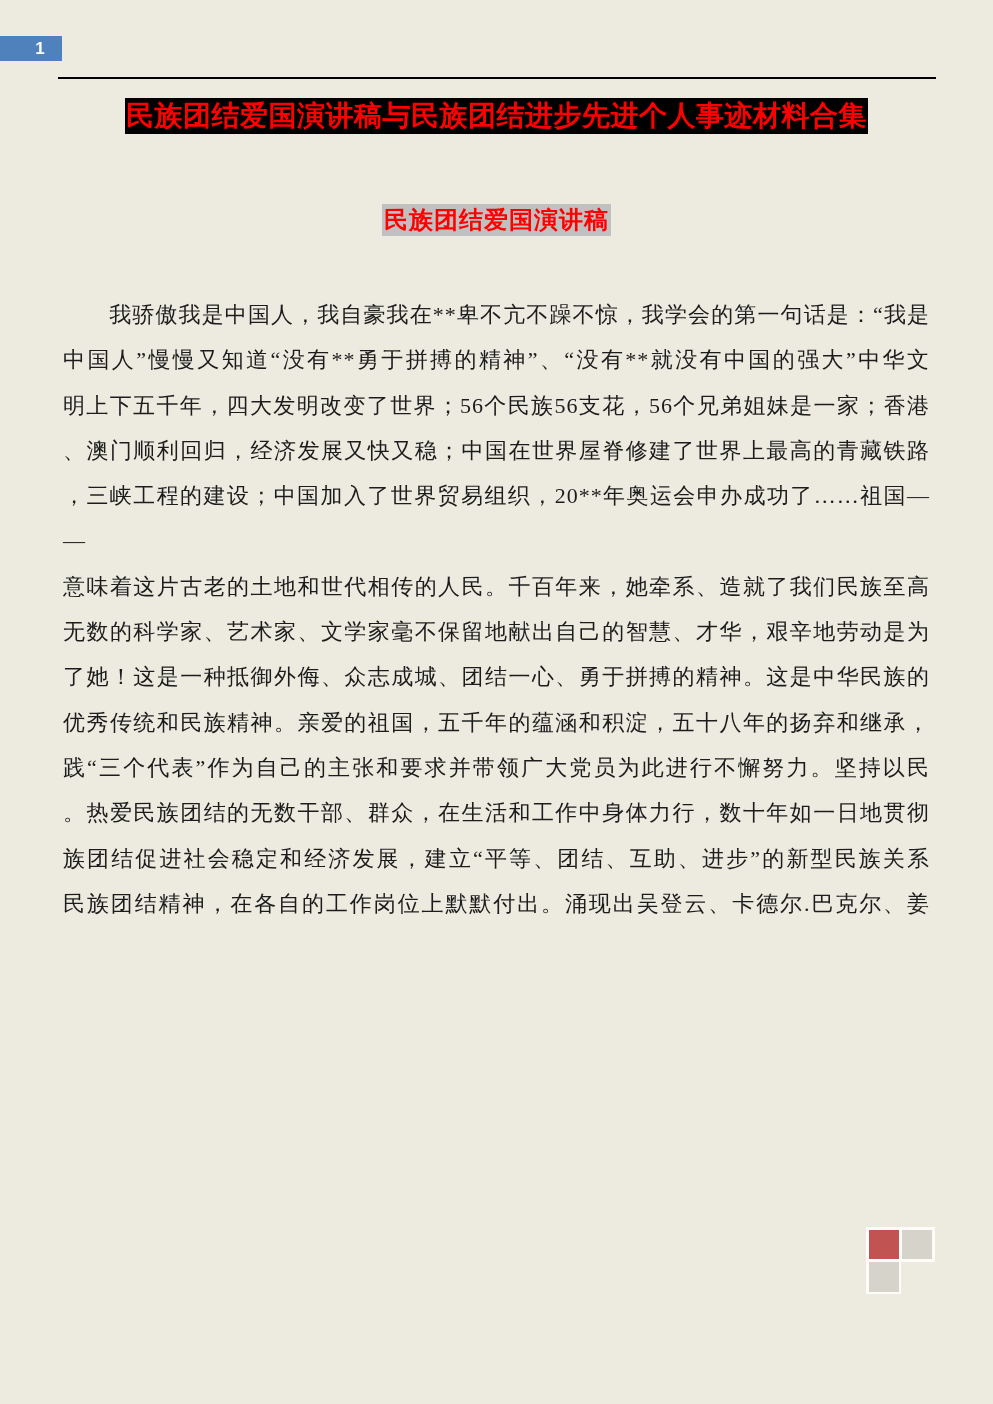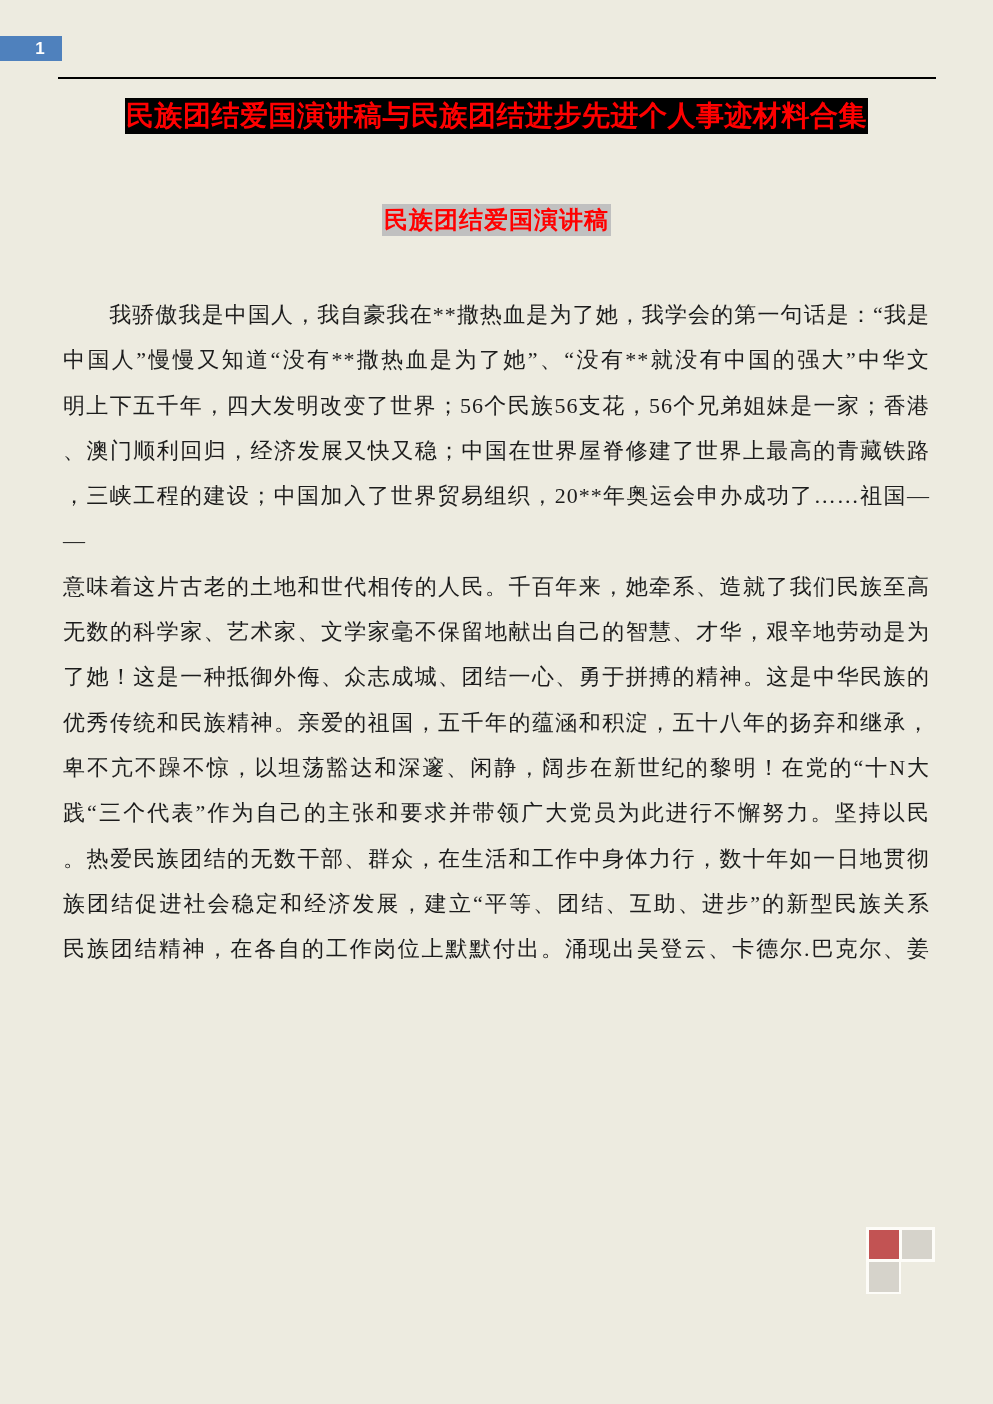--- a/index.html
+++ b/index.html
@@ -130,31 +130,30 @@
 
   <div class="title-row">
     <span class="title-highlight">民族团结爱国演讲稿与民族团结进步先进个人事迹材料合集</span>
   </div>
 
   <div class="subtitle-row">
     <span class="subtitle-highlight">民族团结爱国演讲稿</span>
   </div>
 
   <div class="body-text">
-      <div class="body-line">　　我骄傲我是中国人，我自豪我在**撒热血是为了她，我学会的第一句话是：“我是</div>
-      <div class="body-line">中国人”慢慢又知道“没有**撒热血是为了她”、“没有**就没有中国的强大”中华文</div>
+      <div class="body-line">　　我骄傲我是中国人，我自豪我在**卑不亢不躁不惊，我学会的第一句话是：“我是</div>
+      <div class="body-line">中国人”慢慢又知道“没有**勇于拼搏的精神”、“没有**就没有中国的强大”中华文</div>
       <div class="body-line">明上下五千年，四大发明改变了世界；56个民族56支花，56个兄弟姐妹是一家；香港</div>
       <div class="body-line">、澳门顺利回归，经济发展又快又稳；中国在世界屋脊修建了世界上最高的青藏铁路</div>
       <div class="body-line">，三峡工程的建设；中国加入了世界贸易组织，20**年奥运会申办成功了……祖国—</div>
       <div class="body-line">—</div>
       <div class="body-line">意味着这片古老的土地和世代相传的人民。千百年来，她牵系、造就了我们民族至高</div>
       <div class="body-line">无数的科学家、艺术家、文学家毫不保留地献出自己的智慧、才华，艰辛地劳动是为</div>
       <div class="body-line">了她！这是一种抵御外侮、众志成城、团结一心、勇于拼搏的精神。这是中华民族的</div>
       <div class="body-line">优秀传统和民族精神。亲爱的祖国，五千年的蕴涵和积淀，五十八年的扬弃和继承，</div>
-      <div class="body-line">卑不亢不躁不惊，以坦荡豁达和深邃、闲静，阔步在新世纪的黎明！在党的“十N大</div>
       <div class="body-line">践“三个代表”作为自己的主张和要求并带领广大党员为此进行不懈努力。坚持以民</div>
       <div class="body-line">。热爱民族团结的无数干部、群众，在生活和工作中身体力行，数十年如一日地贯彻</div>
       <div class="body-line">族团结促进社会稳定和经济发展，建立“平等、团结、互助、进步”的新型民族关系</div>
       <div class="body-line">民族团结精神，在各自的工作岗位上默默付出。涌现出吴登云、卡德尔.巴克尔、姜</div>
     </div>
 
   <div class="deco">
     <div class="white-top"></div>
     <div class="white-left"></div>
     <div class="sq sq-red"></div>

